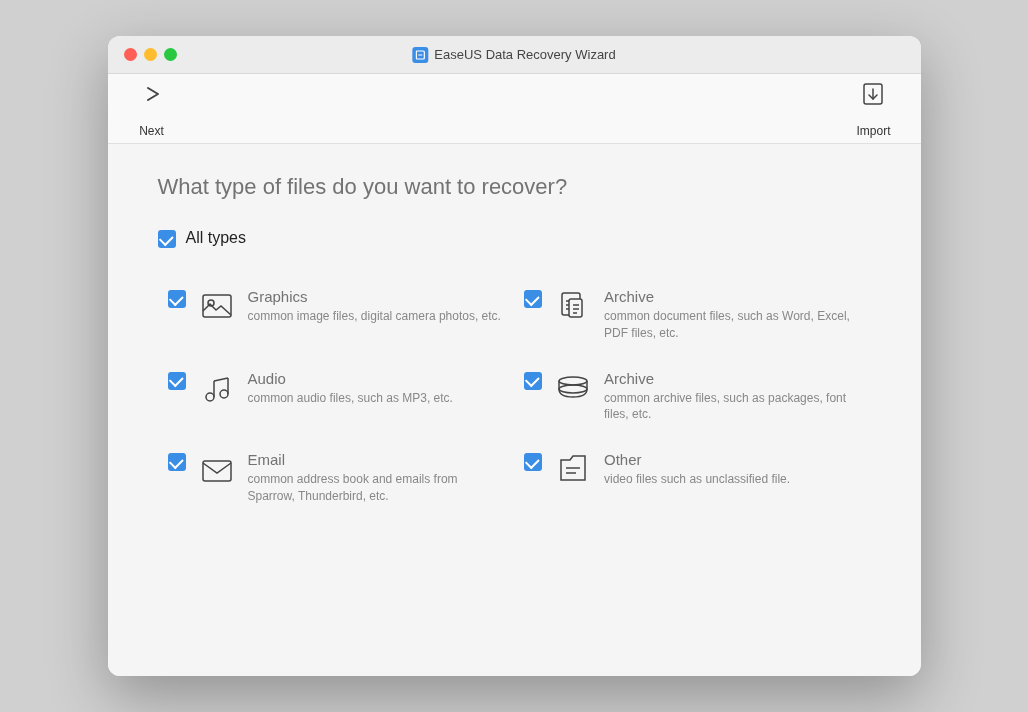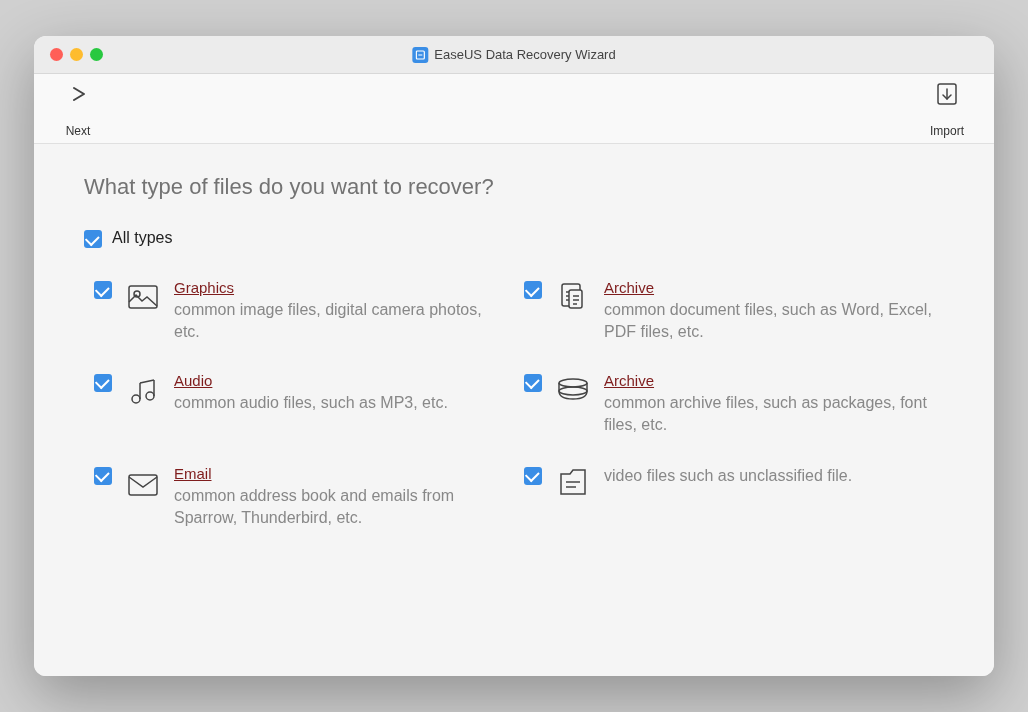--- a/index.html
+++ b/index.html
@@ -5,21 +5,21 @@
     * { box-sizing: border-box; margin: 0; padding: 0; }
     body {
       background: #d0d0d0;
       display: flex;
       justify-content: center;
       align-items: center;
       min-height: 100vh;
       font-family: -apple-system, BlinkMacSystemFont, "Segoe UI", Helvetica, Arial, sans-serif;
     }
     .window {
-      width: 960px;
+      width: 813px;
       min-height: 640px;
       background: #f5f5f5;
       border-radius: 12px;
       box-shadow: 0 20px 60px rgba(0,0,0,0.3);
       overflow: hidden;
       display: flex;
       flex-direction: column;
     }
     .titlebar {
       background: #ececec;
@@ -98,21 +98,21 @@
     .page-title {
       font-size: 22px;
       font-weight: 400;
       color: #737373;
       margin-bottom: 28px;
     }
     .all-types-row {
       display: flex;
       align-items: center;
       gap: 10px;
-      margin-bottom: 17px;
+      margin-bottom: 26px;
     }
     .all-types-label {
       font-size: 16px;
       color: #222;
     }
     .file-types-grid {
       display: grid;
       grid-template-columns: 1fr 1fr;
       gap: 0;
     }
@@ -151,26 +151,25 @@
       display: flex;
       align-items: center;
       justify-content: center;
     }
     .type-info {
       flex: 1;
     }
     .type-name {
       font-size: 15px;
       font-weight: 500;
-      color: #7f1d1d;
+      color: #737373;
       margin-bottom: 3px;
-      text-decoration: underline;
     }
     .type-desc {
-      font-size: 16px;
+      font-size: 12px;
       color: #888;
       line-height: 1.4;
     }
     svg.type-svg {
       width: 36px;
       height: 36px;
     }
   </style>
 </head>
 <body>
@@ -313,19 +312,20 @@
       <div class="file-type-item">
         <div class="checkbox"></div>
         <div class="type-icon">
           <svg class="type-svg" viewBox="0 0 36 36" fill="none" stroke="#444" stroke-width="1.5">
             <path d="M6,8 L15,8 L18,4 L30,4 L30,28 L6,28 Z"></path>
             <line x1="11" y1="16" x2="25" y2="16"></line>
             <line x1="11" y1="21" x2="21" y2="21"></line>
           </svg>
         </div>
         <div class="type-info">
+          <div class="type-name">Other</div>
           <div class="type-desc">video files such as unclassified file.</div>
         </div>
       </div>
 
     </div>
   </div>
 </div>
 
 </body></html>

